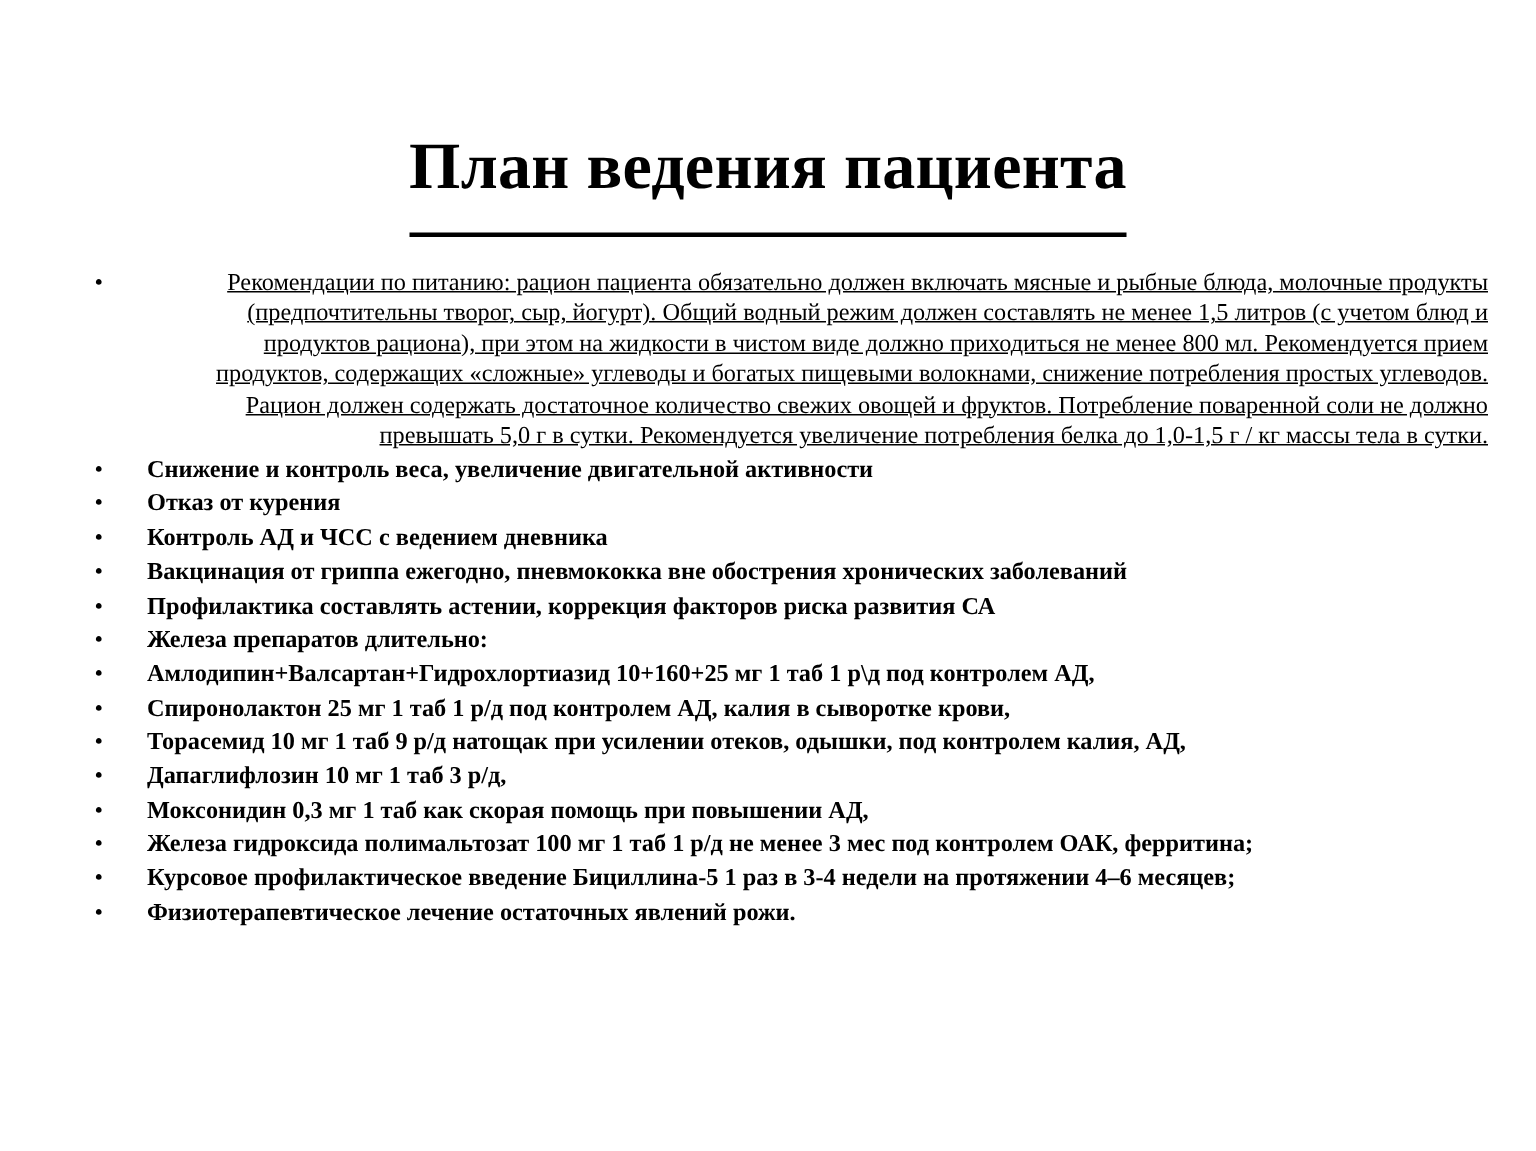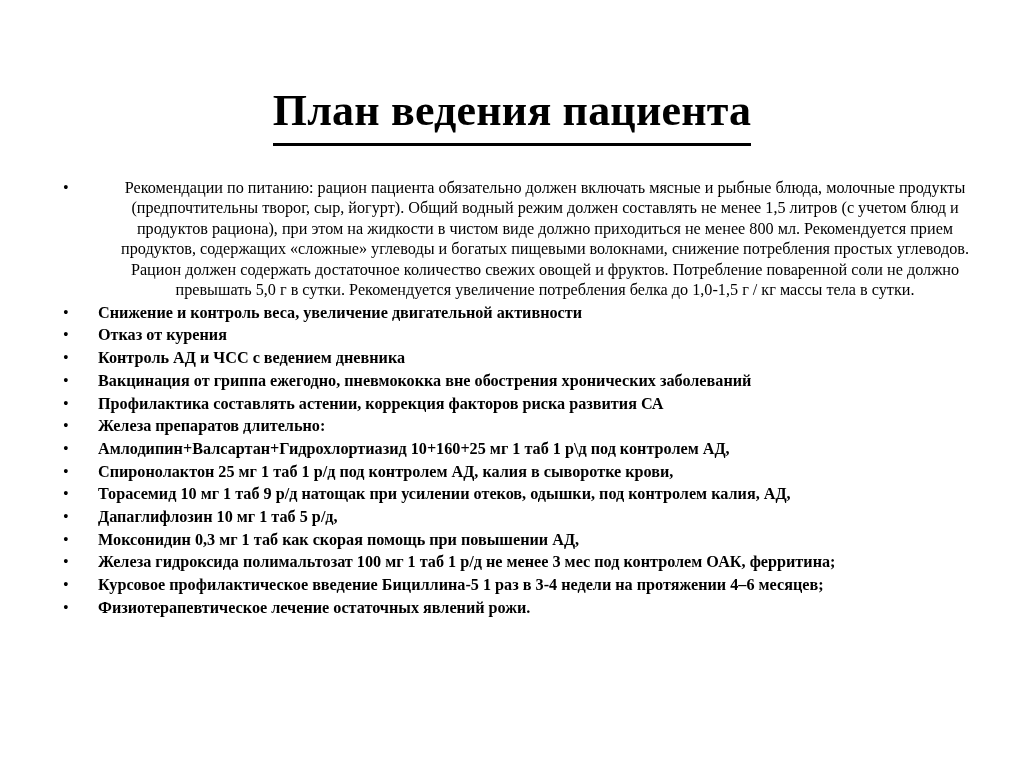--- a/index.html
+++ b/index.html
@@ -26,21 +26,21 @@
     text-align: center;
     font-size: 44px;
     font-weight: bold;
     line-height: 1.08;
     letter-spacing: 0.2px;
     white-space: nowrap;
   }
   .slide-title .title-text {
     display: inline-block;
     border-bottom: 3px solid #000000;
-    padding-bottom: 8px;
+    padding-bottom: 20px;
   }
   .body-list {
     position: absolute;
     left: 57px;
     top: 178px;
     width: 935px;
     list-style: none;
     margin: 0;
     padding: 0;
     font-size: 16.2px;
@@ -61,21 +61,22 @@
     width: 10px;
     font-size: 16.2px;
     line-height: 20.4px;
     text-align: left;
   }
   .body-list > li .item-text {
     display: block;
   }
   
   .para-item .item-text {
-    text-align: center;
+    text-align: right;
+    text-decoration: underline;
   }
   .single-line .item-text {
     white-space: nowrap;
     font-weight: bold;
   }
 </style>
 </head>
 <body>
 
 <div class="slide">
@@ -131,21 +132,21 @@
       <span class="item-text">Спиронолактон 25 мг 1 таб 1 р/д под контролем АД, калия в сыворотке крови,</span>
     </li>
 
     <li class="single-line">
       <span class="bullet">•</span>
       <span class="item-text">Торасемид 10 мг 1 таб 9 р/д натощак при усилении отеков, одышки, под контролем калия, АД,</span>
     </li>
 
     <li class="single-line">
       <span class="bullet">•</span>
-      <span class="item-text">Дапаглифлозин 10 мг 1 таб 5 р/д,</span>
+      <span class="item-text">Дапаглифлозин 10 мг 1 таб 3 р/д,</span>
     </li>
 
     <li class="single-line">
       <span class="bullet">•</span>
       <span class="item-text">Моксонидин 0,3 мг 1 таб как скорая помощь при повышении АД,</span>
     </li>
 
     <li class="single-line">
       <span class="bullet">•</span>
       <span class="item-text">Железа гидроксида полимальтозат 100 мг 1 таб 1 р/д не менее 3 мес под контролем ОАК, ферритина;</span>

